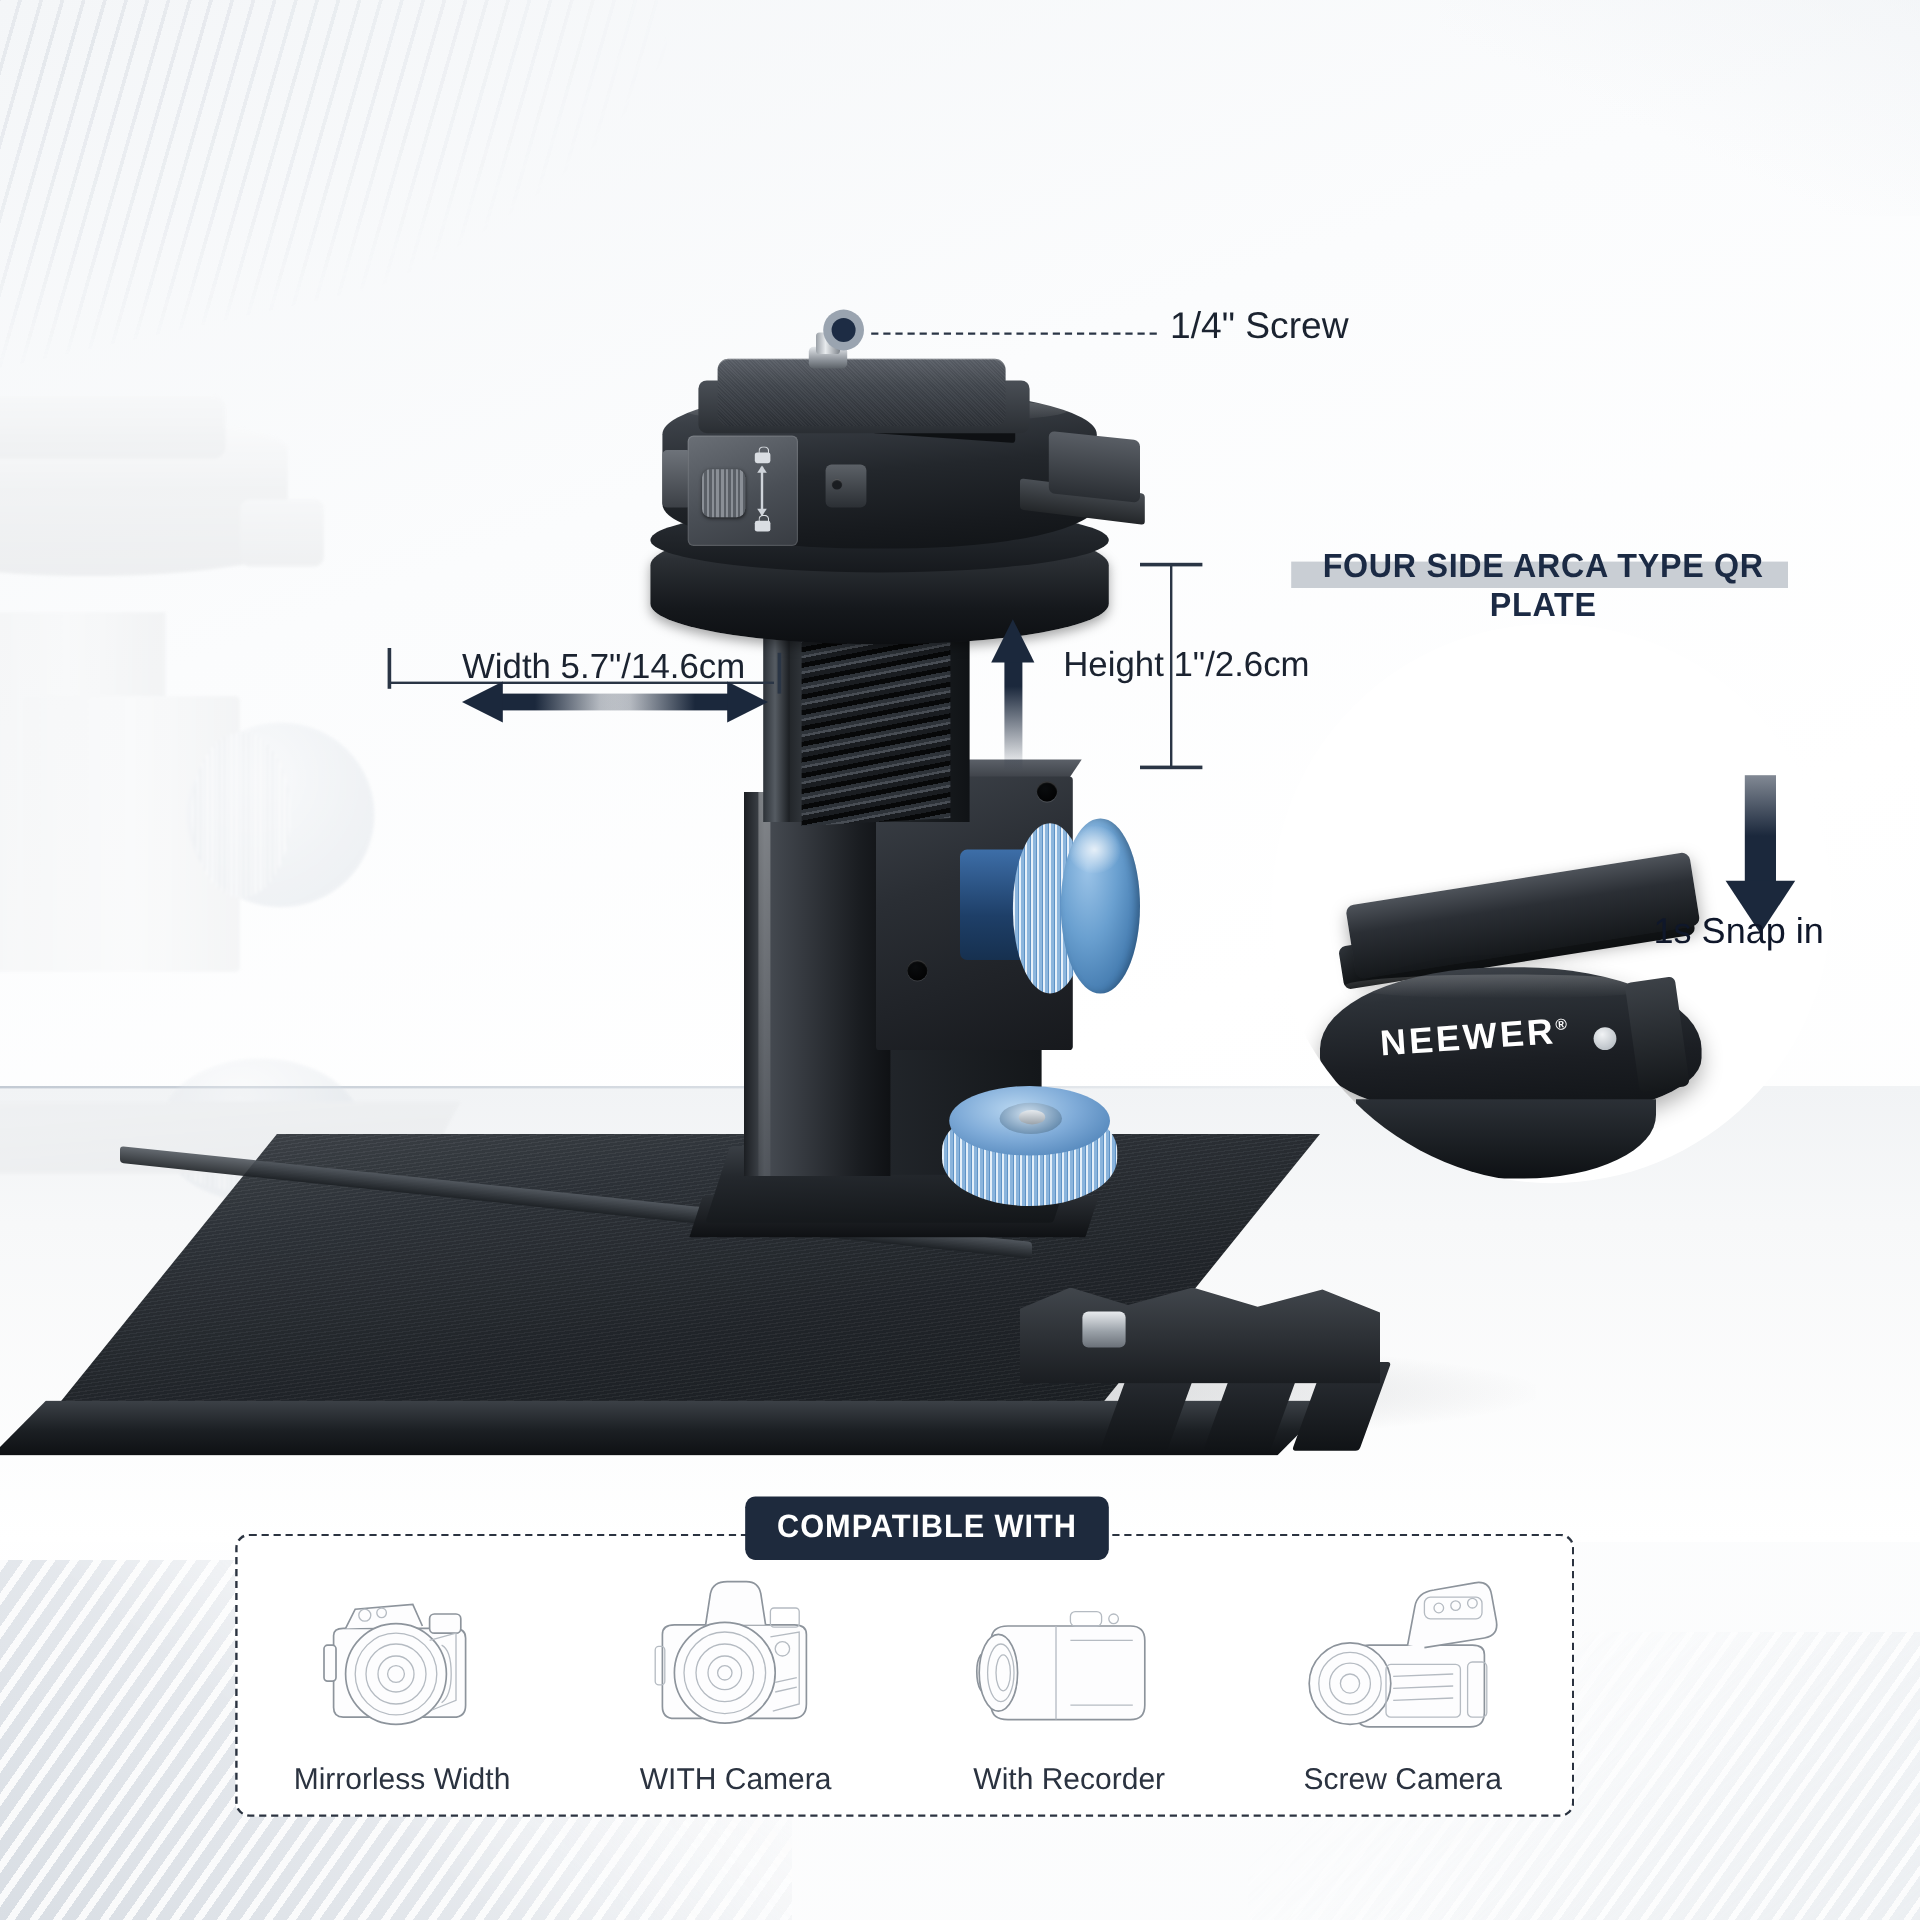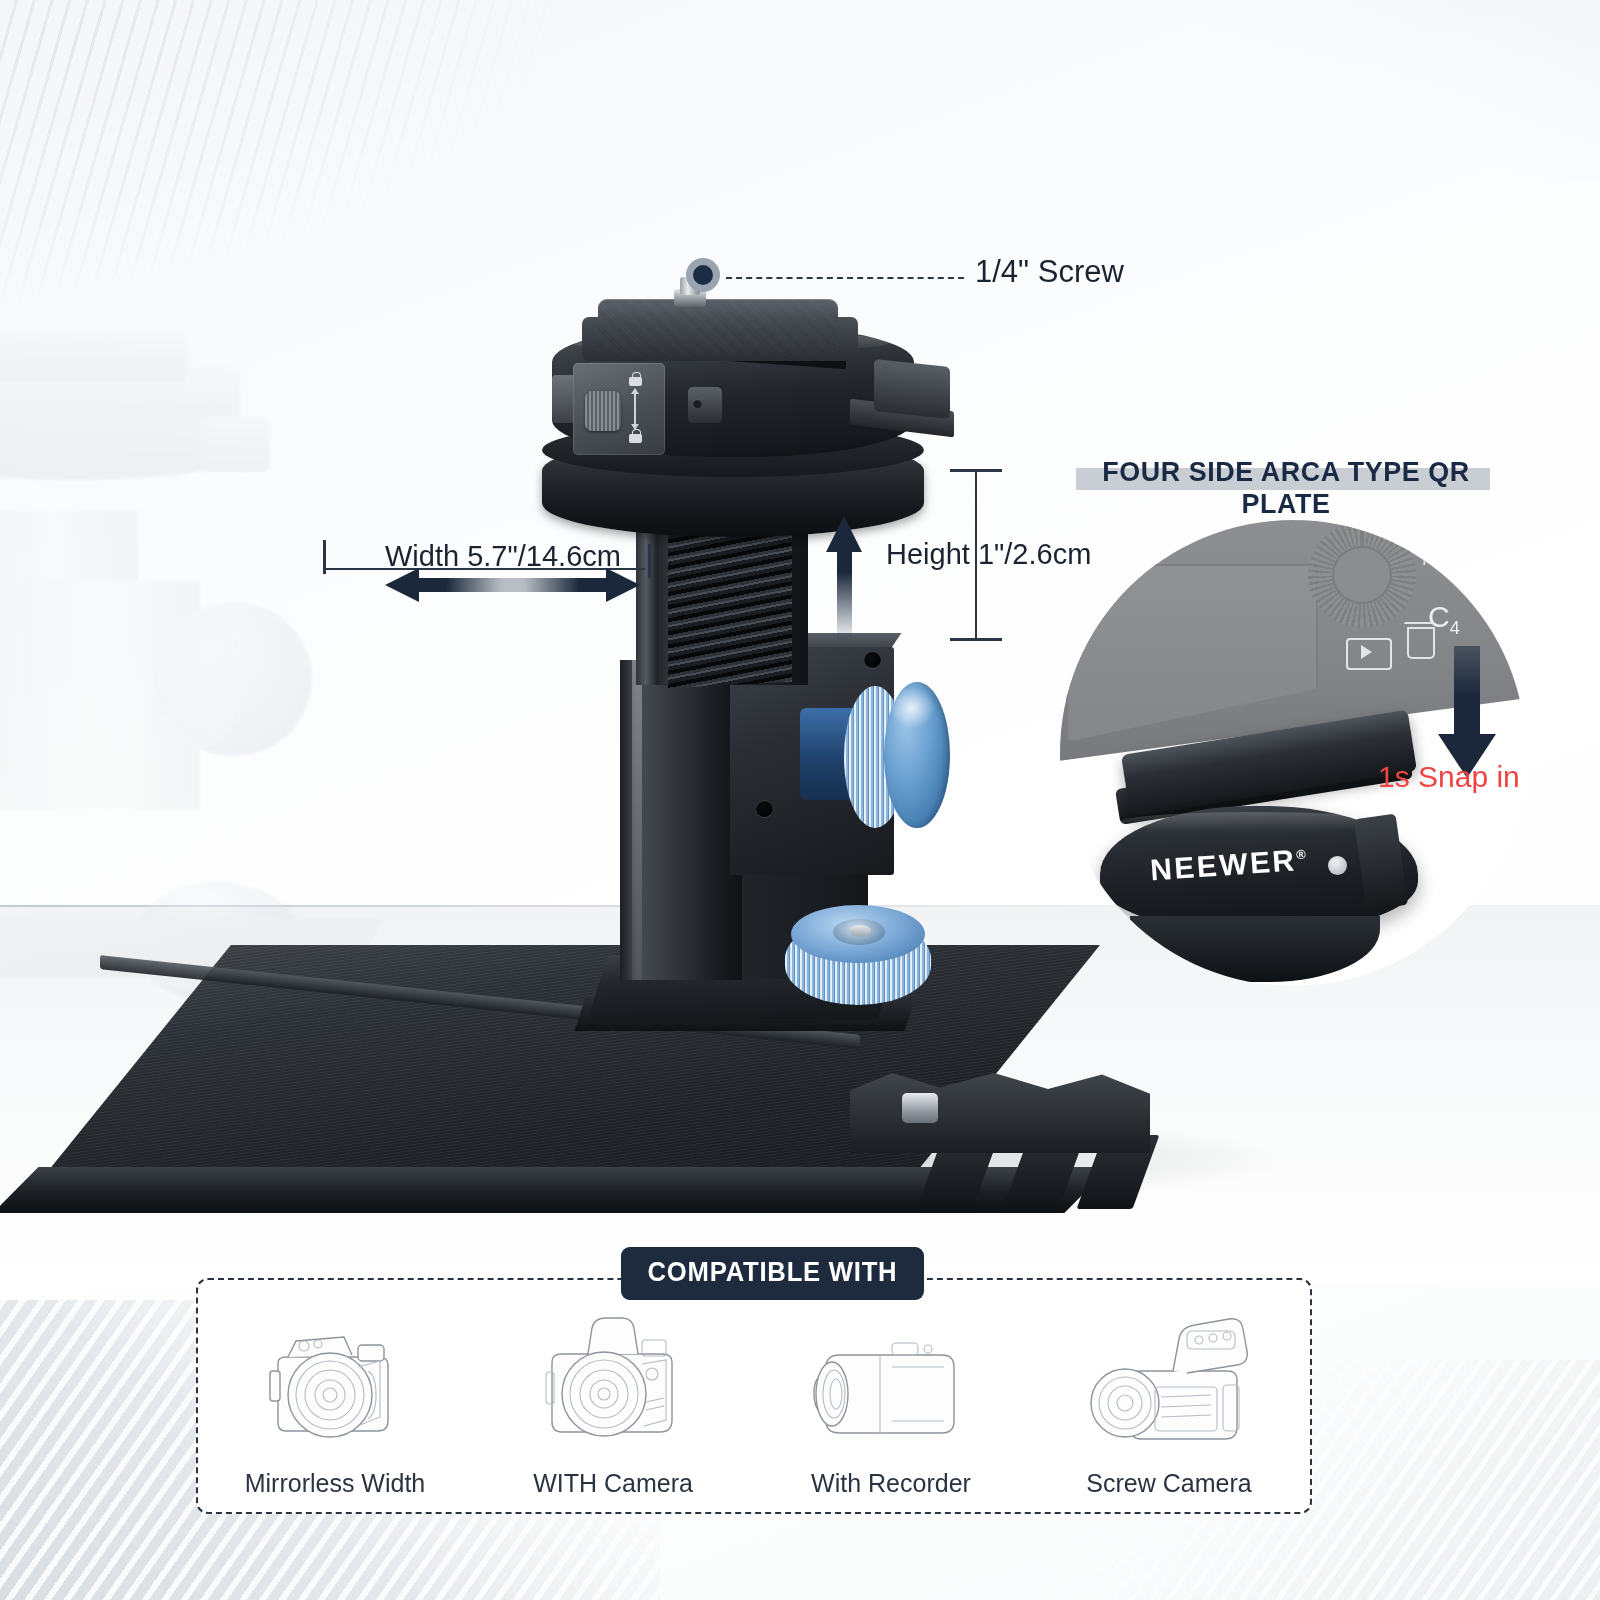--- a/index.html
+++ b/index.html
@@ -316,21 +316,21 @@
   .qr-dot{position:absolute;left:268px;top:336px;width:19px;height:19px;border-radius:50%;
       background:radial-gradient(circle at 38% 32%,#f1f3f5,#a9b0b7);}
   .qr-foot{position:absolute;left:70px;top:396px;width:250px;height:66px;border-radius:0 0 44% 44%/0 0 80% 80%;
       background:linear-gradient(180deg,#2b3036,#0e1114);}
 
   .snap-arrow{position:absolute;left:1438px;top:646px;width:58px;height:132px;}
   .snap-arrow .shafts{position:absolute;left:16px;top:0;width:26px;height:92px;
       background:linear-gradient(180deg,rgba(27,40,60,.55),#1b283c 55%);}
   .snap-arrow .tip{position:absolute;left:0;bottom:0;width:0;height:0;
       border-left:29px solid transparent;border-right:29px solid transparent;border-top:44px solid #1b283c;}
-  .snap-label{position:absolute;left:1378px;top:760px;font-size:30px;color:#ef4444;}
+  .snap-label{position:absolute;left:1378px;top:760px;font-size:30px;color:#0f172a;}
 
   
   .compat-box{position:absolute;left:196px;top:1278px;width:1112px;height:232px;
       border:2.5px dashed #2b3340;border-radius:12px;background:#ffffff;}
   .compat-badge{position:absolute;left:613px;top:1247px;padding:10px 28px 12px;border-radius:9px;
       background:#1e2a3d;color:#ffffff;font-size:27px;font-weight:bold;letter-spacing:.8px;
       font-family:"Liberation Sans Narrow","Liberation Sans",sans-serif;transform:scaleX(.95);}
   .compat-items{position:absolute;left:196px;top:1290px;width:1112px;height:220px;
       display:flex;align-items:flex-end;justify-content:space-around;}
   .ci{width:250px;text-align:center;padding-bottom:12px;}
@@ -460,32 +460,20 @@
   <div class="ann ann-height">Height 1"/2.6cm</div>
   <div class="harr">
       <div class="shafth"></div>
       <div class="tip"></div>
     </div>
 
   <div class="rp-title-bar"></div>
   <div class="rp-title">FOUR SIDE ARCA TYPE QR PLATE</div>
 
   <div class="circ">
-    <div class="circ-cam">
-      <div class="cam-screen"></div>
-      <div class="cam-dial"></div>
-      <div class="cam-dial-in"></div>
-      <div class="cam-iso">ISO</div>
-      <div class="cam-c4"><span>C</span><sub>4</sub></div>
-      <div class="cam-trash">
-          <div class="lid"></div>
-          <div class="can"></div>
-        </div>
-      <div class="cam-play"></div>
-    </div>
     <div class="qr-plate-tab"></div>
     <div class="qr-plate2"></div>
     <div class="qr-plate"></div>
     <div class="qr-clamp"></div>
     <div class="qr-clamp-hl"></div>
     <div class="qr-lever"></div>
     <div class="qr-dot"></div>
     <div class="qr-foot"></div>
     <div class="qr-logo"><span>NEEWER</span><sup>®</sup></div>
   </div>

